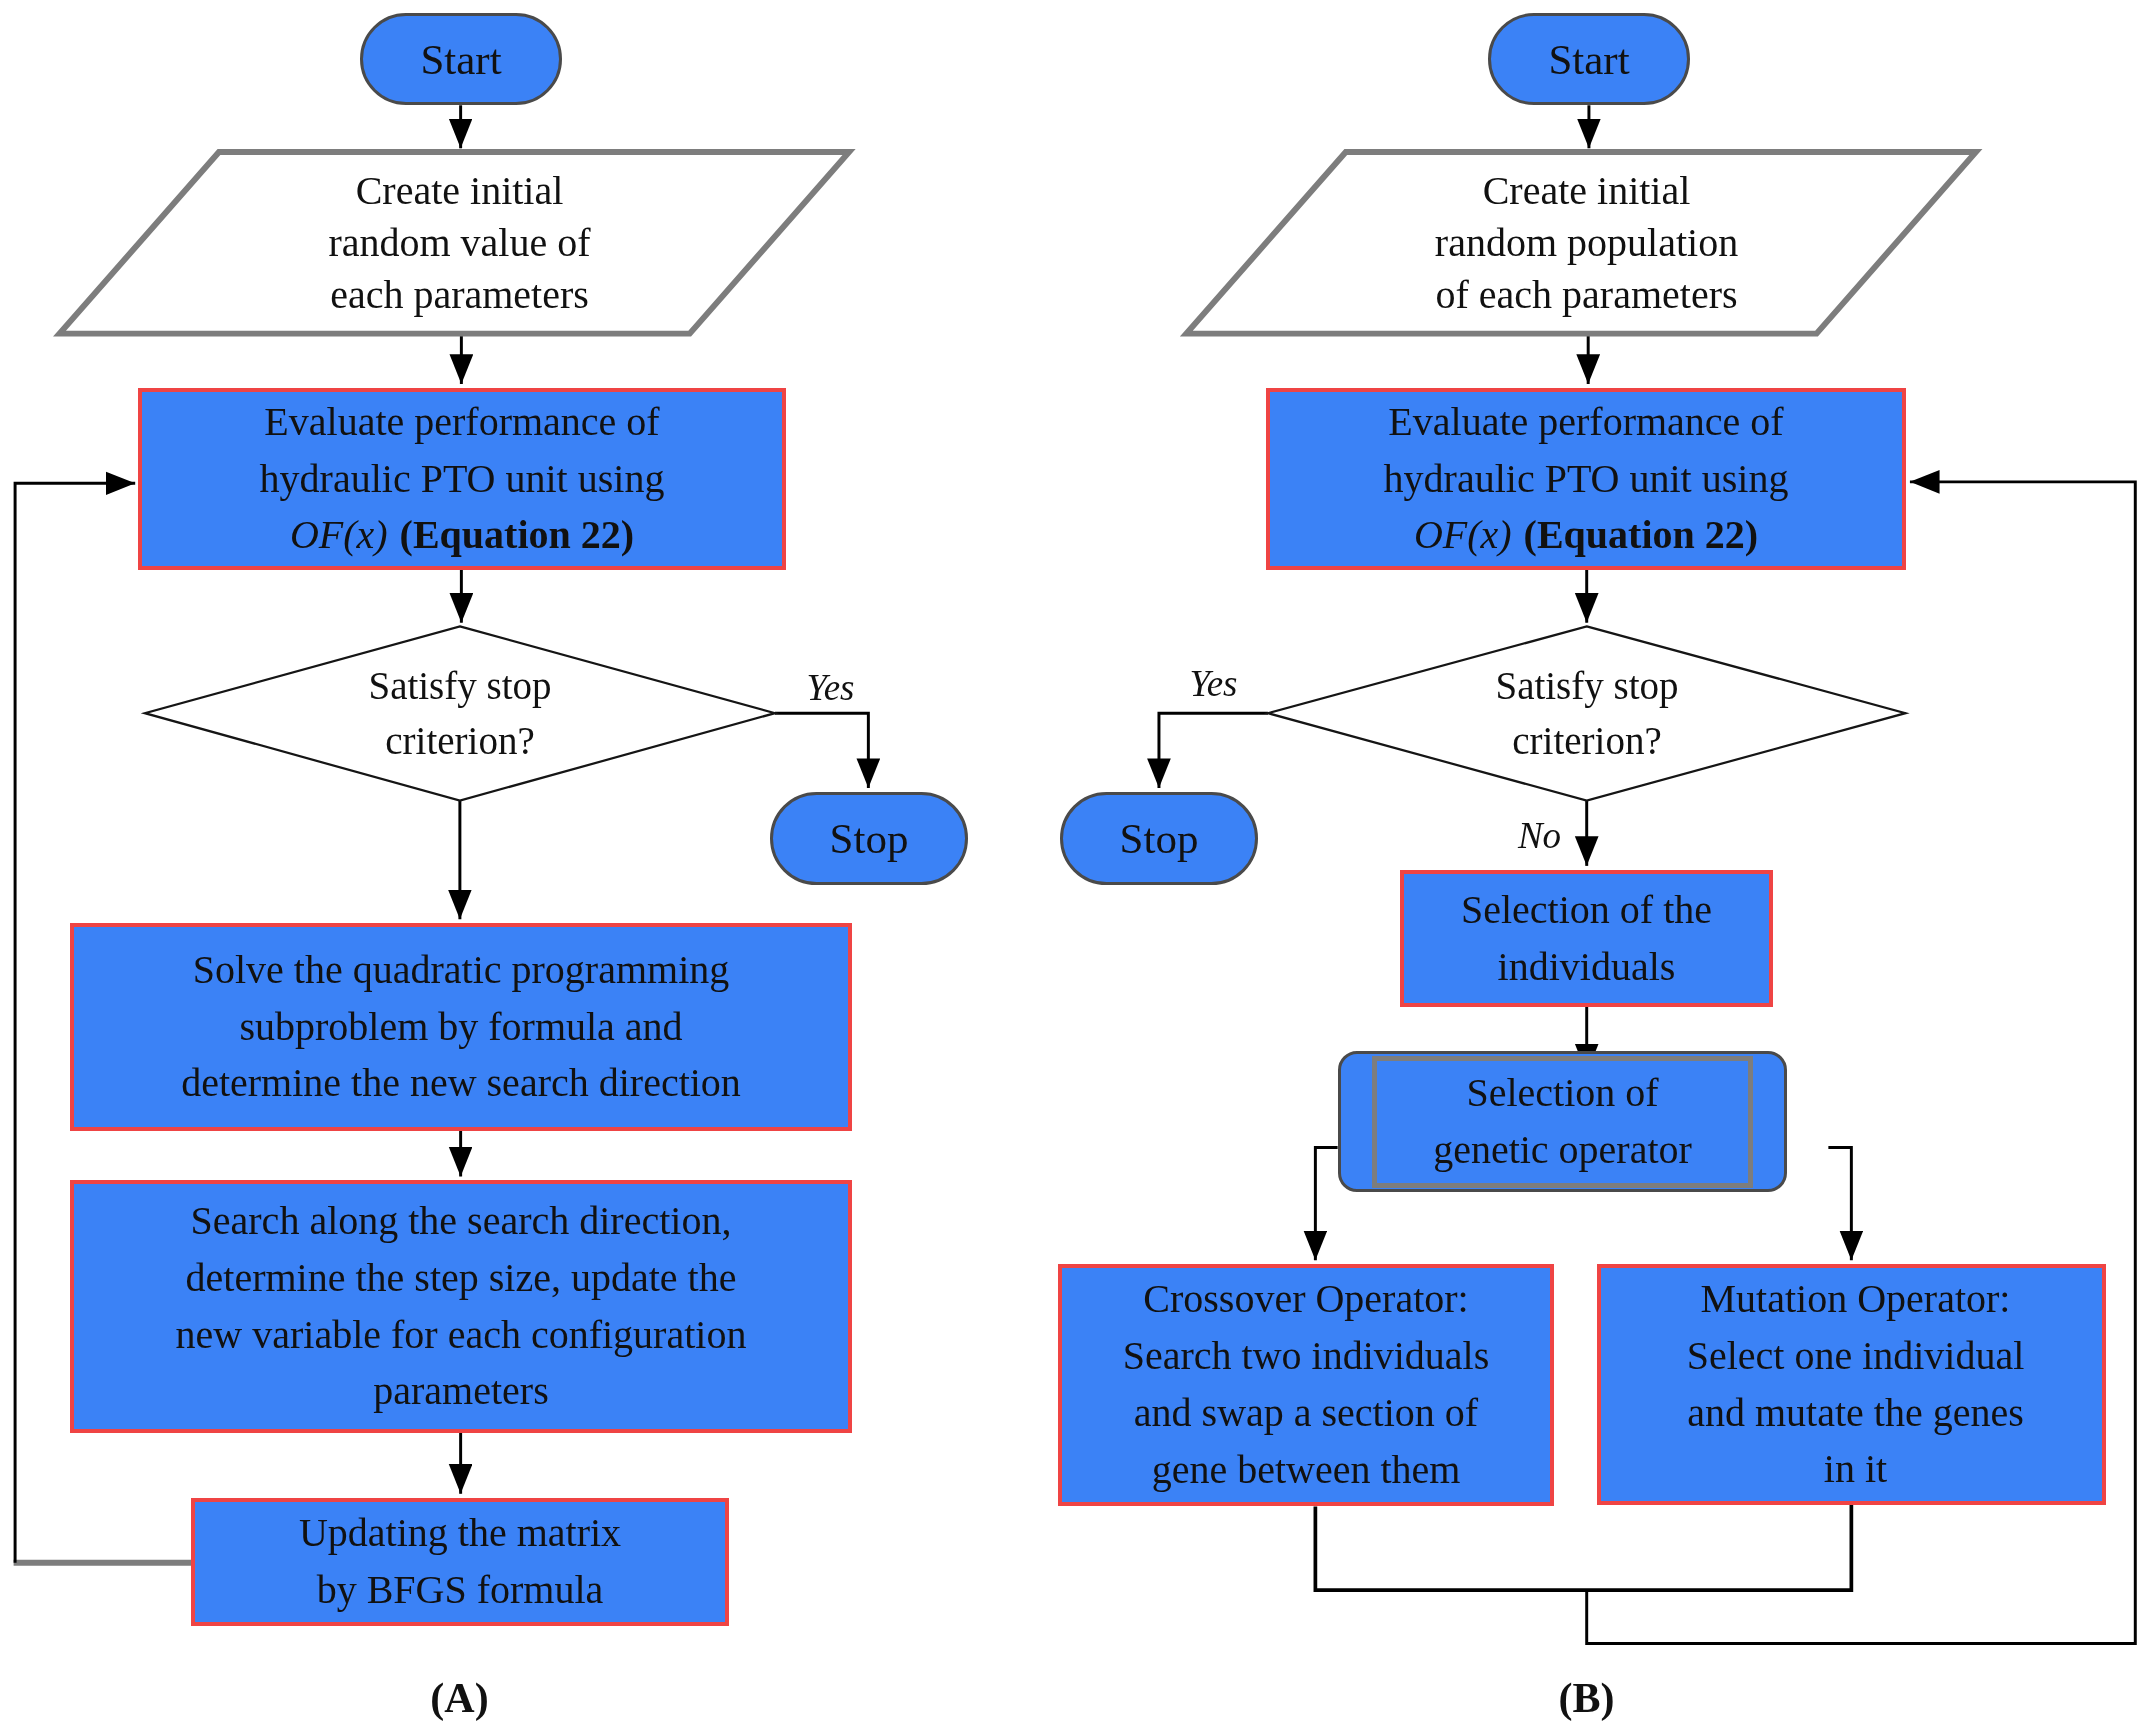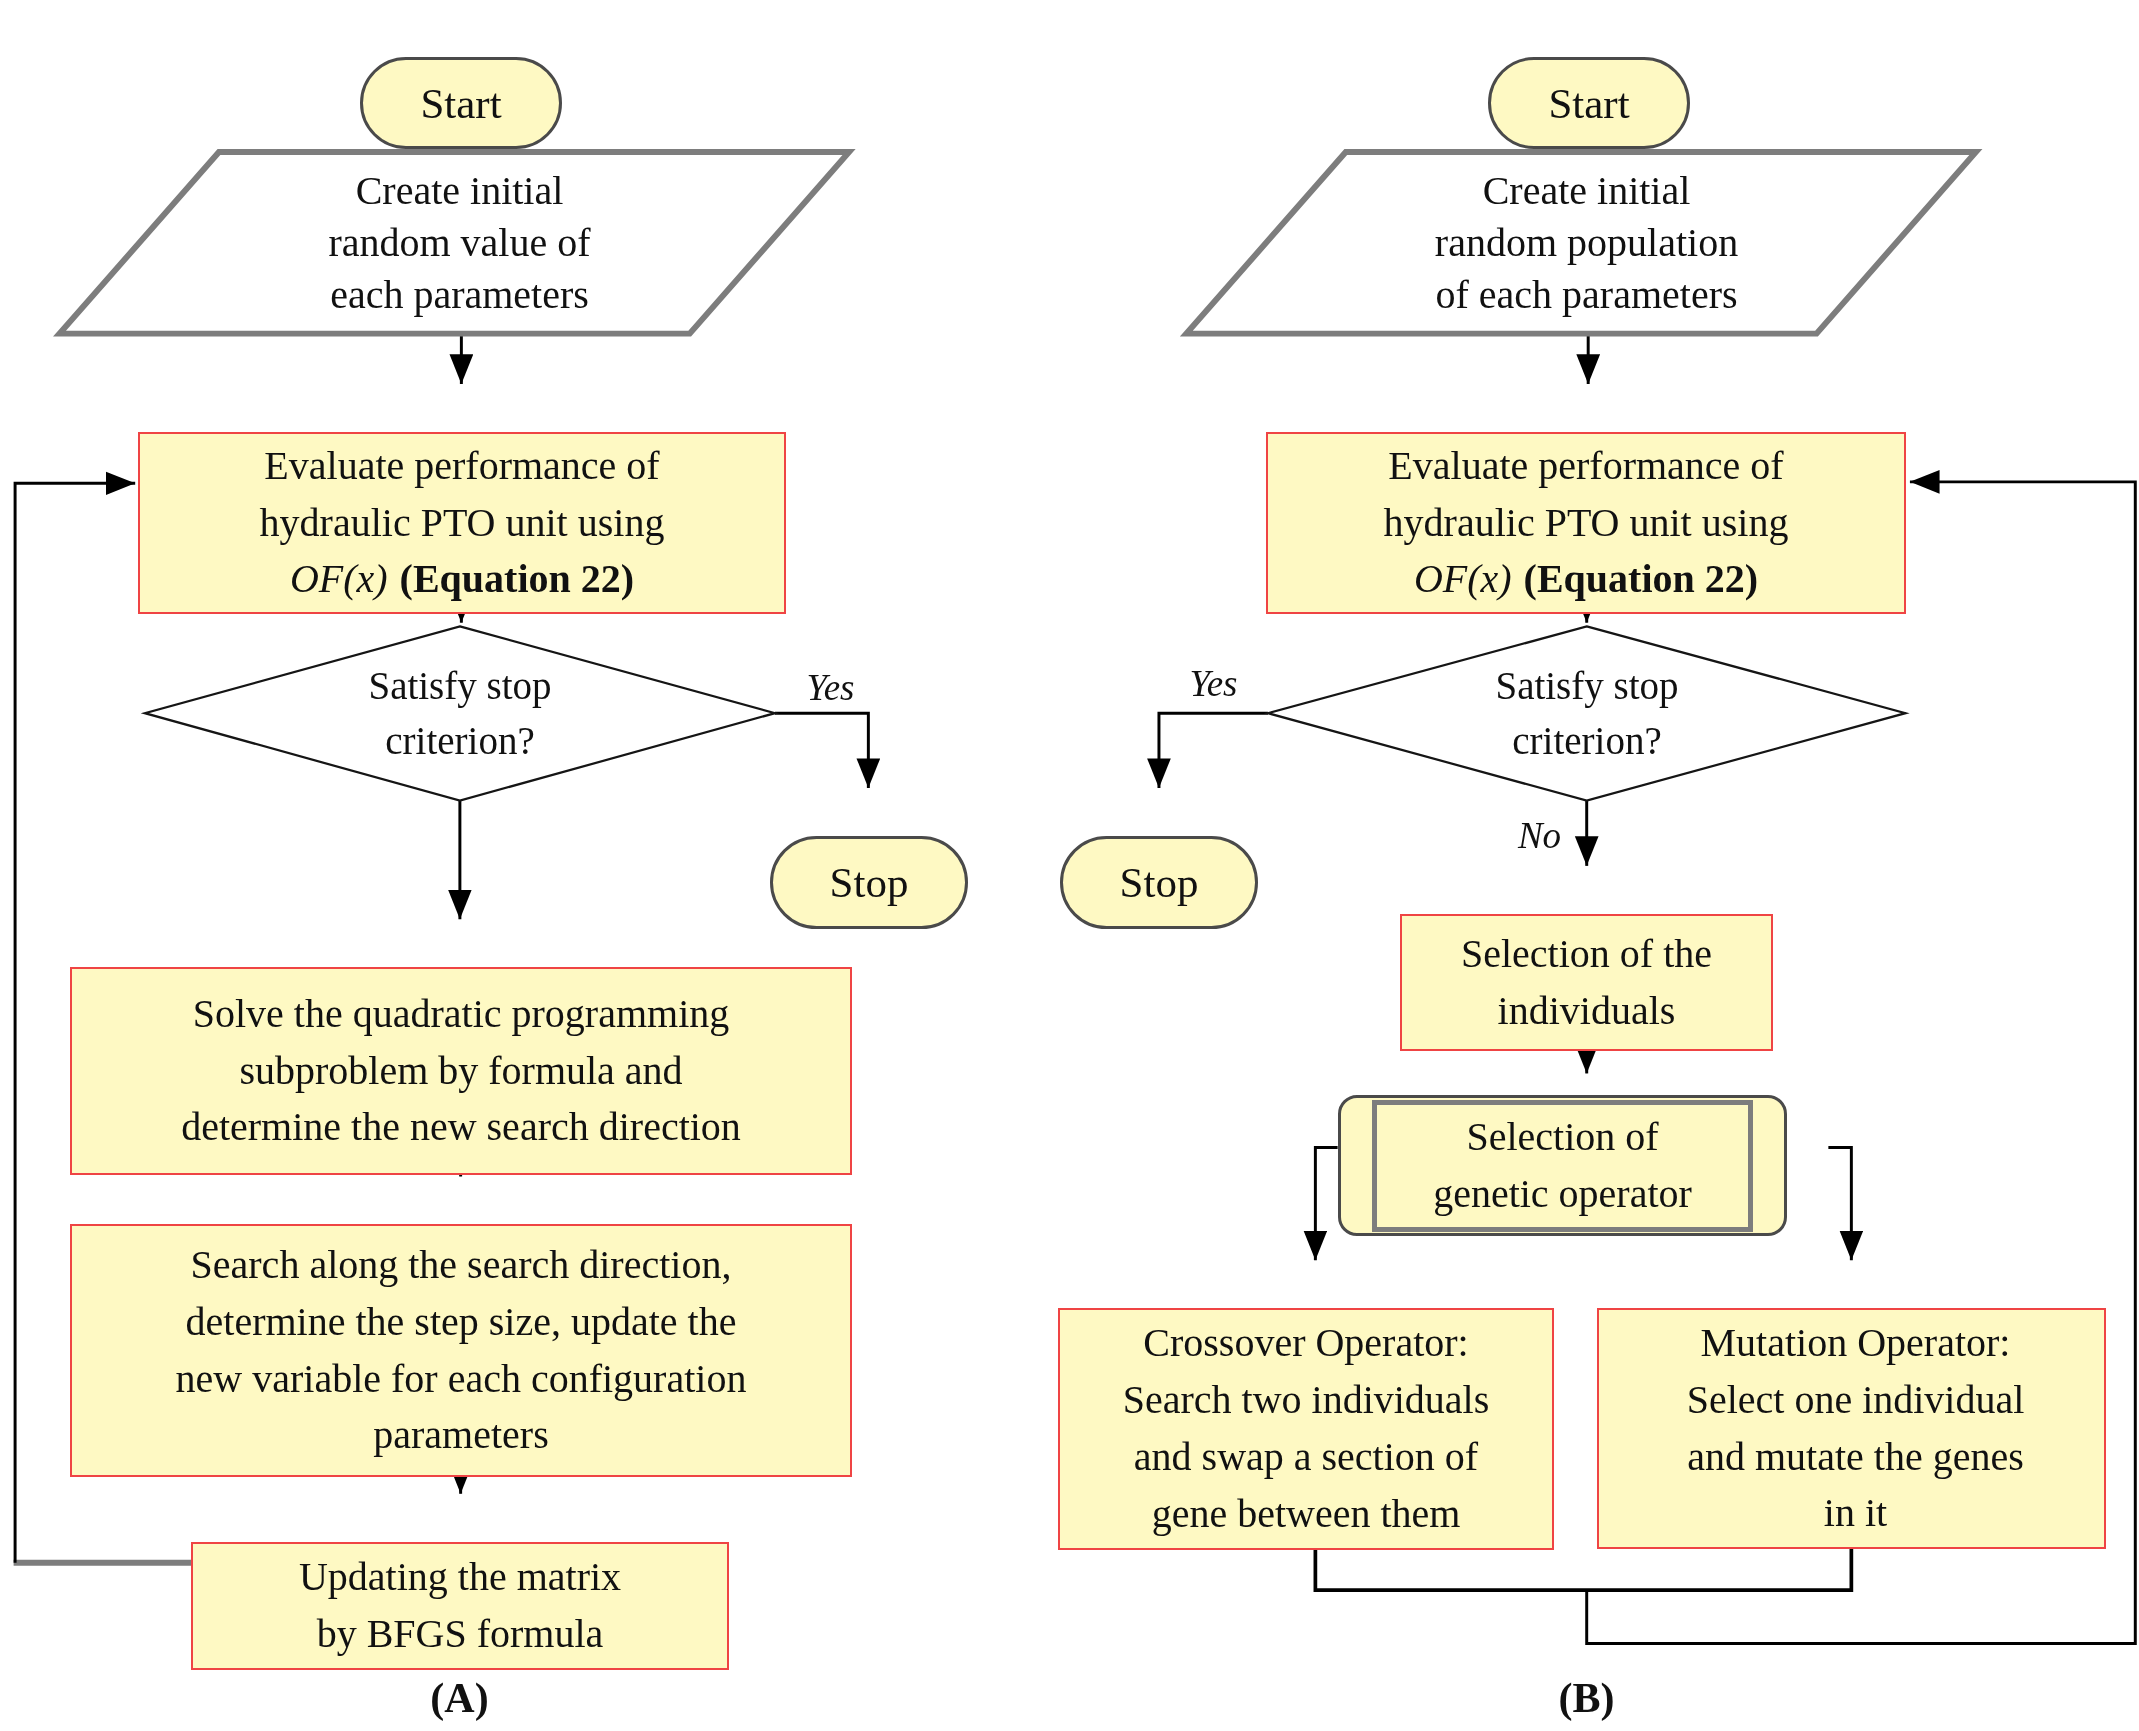--- a/index.html
+++ b/index.html
@@ -1,23 +1,23 @@
 <!DOCTYPE html>
 <html style="font-size:12px"><head>
 <meta charset="utf-8">
 <style>
   html,body{margin:0;padding:0;background:#ffffff;}
   body{width:2140px;height:1731px;overflow:hidden;}
   .canvas{position:relative;width:2140px;height:1731px;background:#ffffff;
           font-family:"Liberation Serif","DejaVu Serif",serif;color:#111111;}
   .layer{position:absolute;left:0;top:0;}
   .node{position:absolute;box-sizing:border-box;display:flex;flex-direction:column;
-        align-items:center;justify-content:center;text-align:center;background:#fef9c3;
-        font-size:40px;margin-top:44px;}
-  .rect{border:2px solid #ef4444;}
+        align-items:center;justify-content:center;text-align:center;background:#3b82f6;
+        font-size:40px;}
+  .rect{border:4px solid #ef4444;}
   .terminal{border:3.7px solid #4a4a4a;border-radius:47px;font-size:43px;}
   .overlay{position:absolute;display:flex;flex-direction:column;align-items:center;
            justify-content:center;font-size:40px;}
   .ln{line-height:1.42;white-space:nowrap;}
   .para-text .ln{line-height:1.30;}
   .decision-text .ln{font-size:39px;line-height:1.40;}
   .cond{position:absolute;font-style:italic;font-size:37px;text-align:center;width:163px;}
   .caption{position:absolute;font-weight:bold;font-size:42px;width:297px;text-align:center;}
   .it{font-style:italic;}
   .bd{font-weight:bold;}

